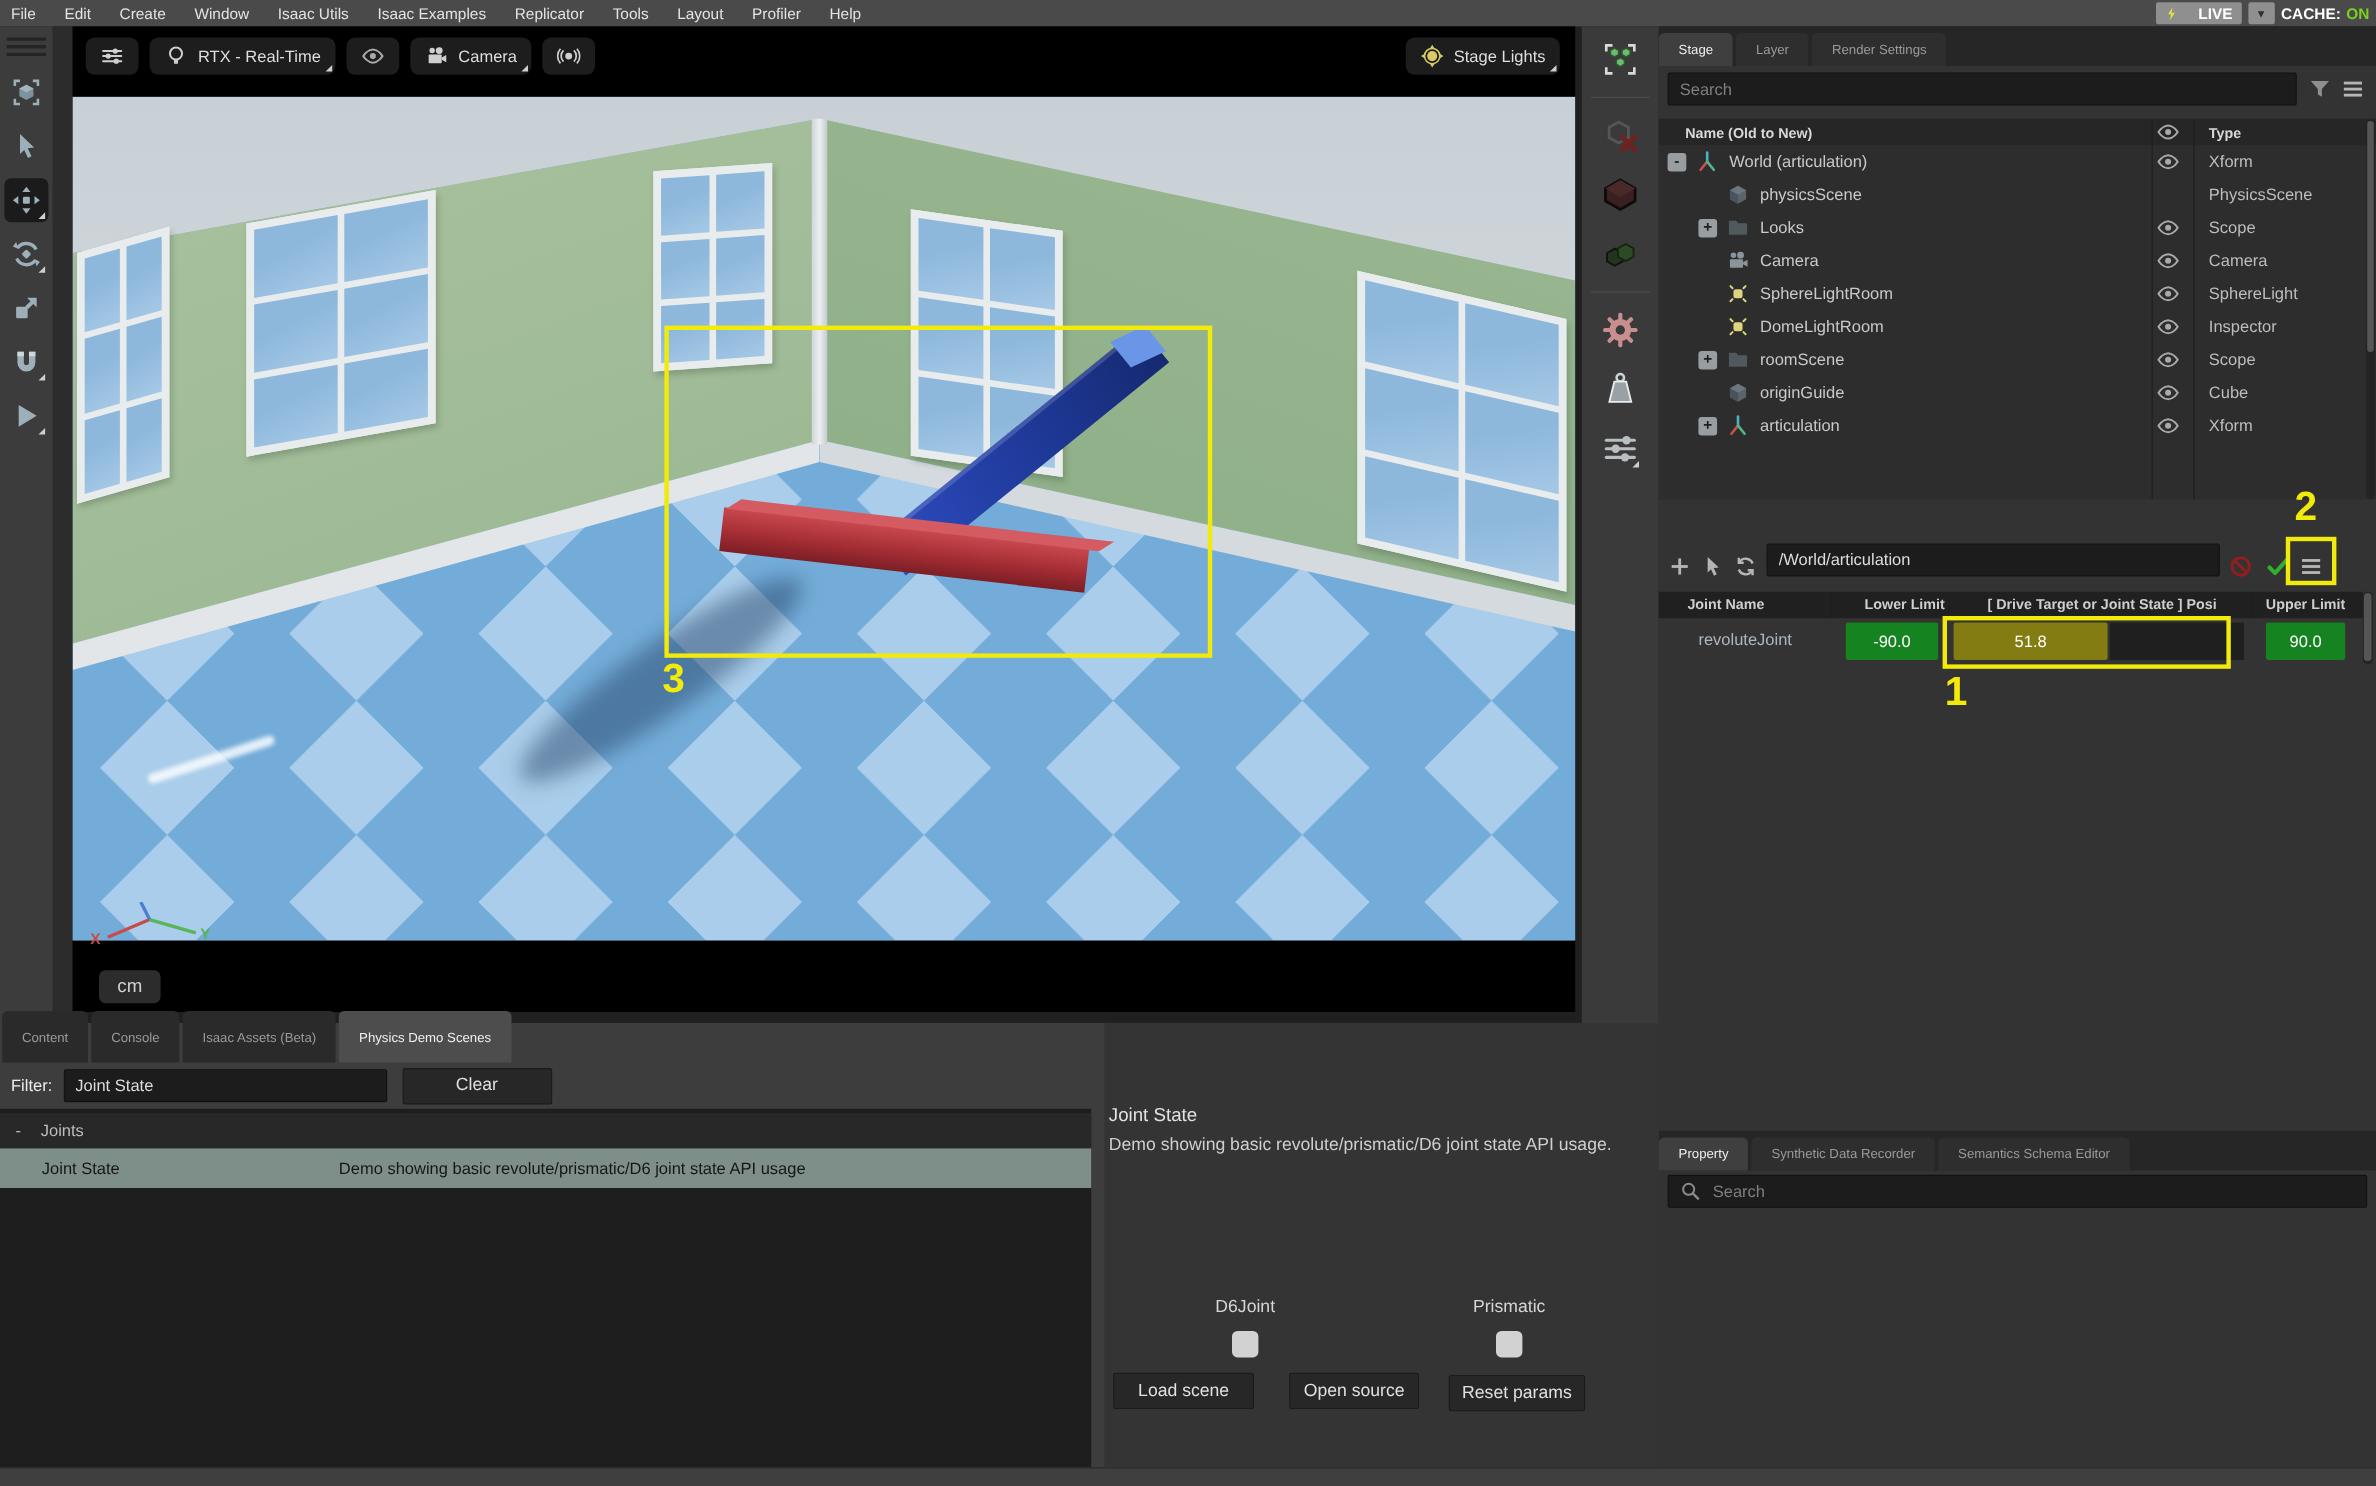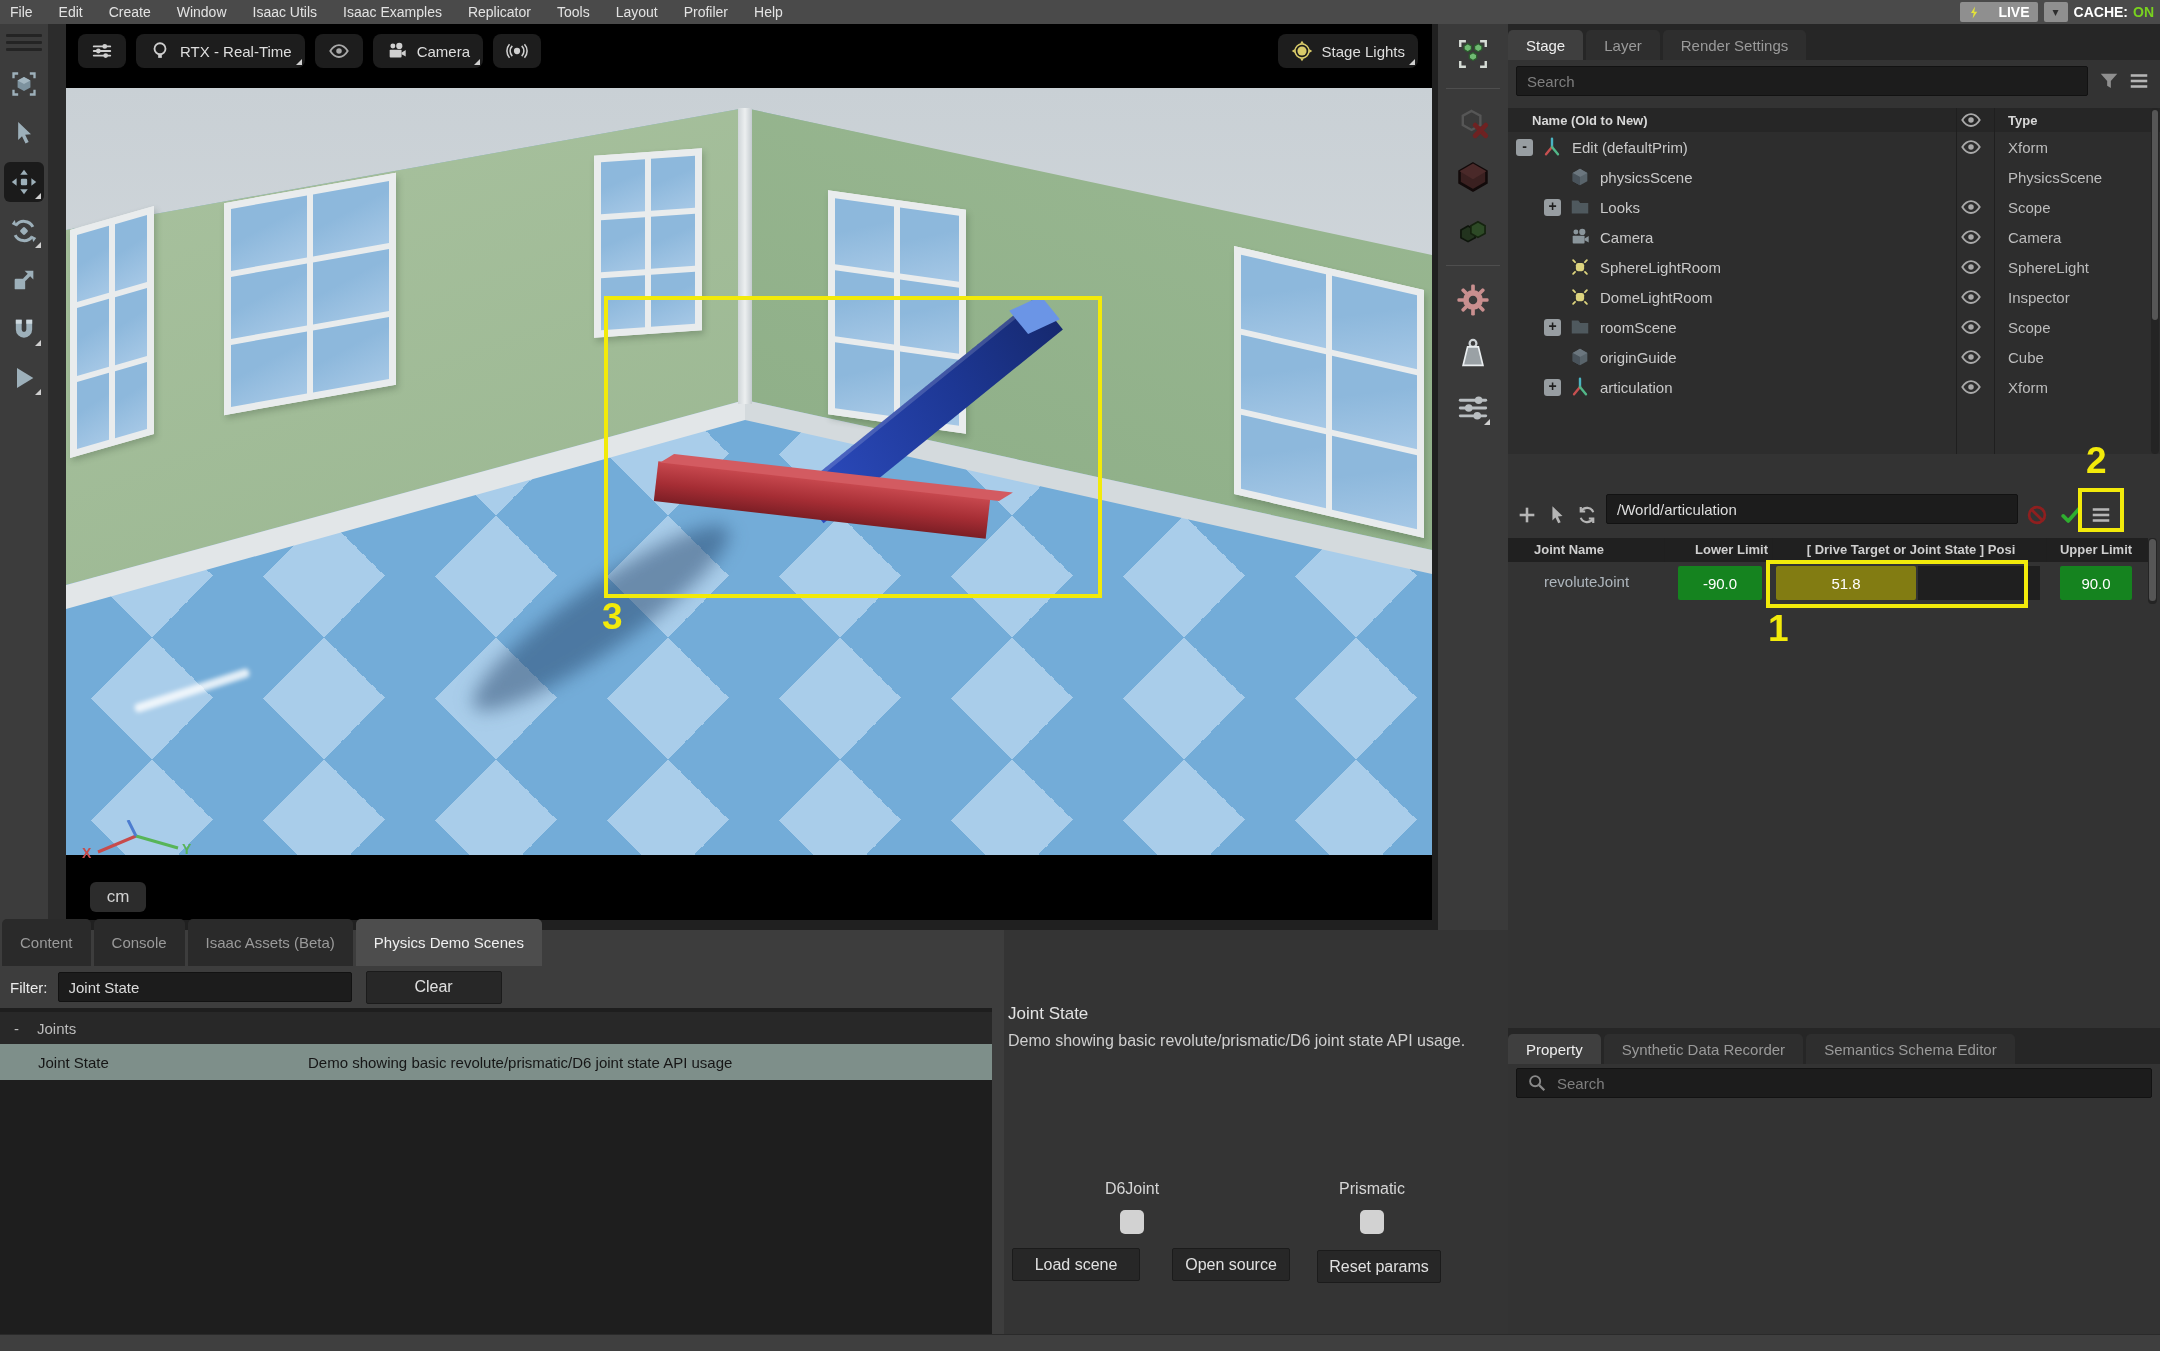--- a/index.html
+++ b/index.html
@@ -78,21 +78,21 @@
   #units-badge{position:absolute;left:24px;top:858px;width:56px;height:30px;background:#2c2c2c;border-radius:6px;
     color:#d2d2d2;font-size:17px;display:flex;align-items:center;justify-content:center;z-index:6;}
   
   #phys-toolbar{position:absolute;left:1438px;top:24px;width:70px;height:906px;background:#3a3a3a;
     display:flex;flex-direction:column;align-items:center;gap:14px;padding-top:10px;}
   #phys-toolbar .tool svg{width:34px;height:34px;}
   .vdiv{width:54px;height:1px;background:#4e4e4e;}
   
   #right-panel{position:absolute;left:1508px;top:24px;width:652px;height:1310px;background:var(--panel);}
   .tabbar{position:absolute;left:0;width:100%;height:36px;background:#262626;display:flex;align-items:flex-end;}
-  .tab{height:30px;display:flex;align-items:center;padding:0 18px;font-size:15px;color:var(--txt-dim);
+  .tab{height:30px;display:flex;align-items:center;padding:0 18px;font-size:12px;color:var(--txt-dim);
     background:#2e2e2e;border-radius:5px 5px 0 0;margin-right:3px;white-space:nowrap;}
   .tab.active{background:#3f3f3f;color:#eee;}
   .search-wrap{position:absolute;display:flex;align-items:center;}
   .tfield{background:var(--input);border:1px solid #121212;color:#ddd;font-size:15px;height:30px;
     padding:0 10px;border-radius:2px;font-family:inherit;}
   .tfield::placeholder{color:#7f7f7f;}
   #stage-tree-wrap{position:absolute;left:0;top:84px;width:652px;height:346px;background:#2d2d2d;}
   #tree-header{position:absolute;left:0;top:0;width:100%;height:24px;background:#262626;color:#d8d8d8;
     font-size:13px;font-weight:bold;display:flex;align-items:center;}
   #stage-tree{position:absolute;left:0;top:24px;width:100%;}
@@ -504,21 +504,21 @@
           <div class="tree-row">
             <span style="width: 8px; flex: 0 0 auto;"></span>
             <span class="twisty">-</span>
             <span class="ic tree-ic">
               <svg viewBox="0 0 24 24" stroke-width="2.6" stroke-linecap="round" fill="none">
                 <line x1="12" y1="12" x2="12" y2="3" stroke="#4ab4c2"></line>
                 <line x1="12" y1="12" x2="5.5" y2="20" stroke="#c65050"></line>
                 <line x1="12" y1="12" x2="18.5" y2="20" stroke="#52b788"></line>
               </svg>
             </span>
-            <span class="tree-label">Edit (defaultPrim)</span>
+            <span class="tree-label">World (articulation)</span>
             <span class="ic eye-cell">
               <svg viewBox="0 0 24 24">
                 <path d="M12 5.5C6.5 5.5 2.5 12 2.5 12s4 6.5 9.5 6.5 9.5-6.5 9.5-6.5-4-6.5-9.5-6.5z" fill="none" stroke="#a9a9a9" stroke-width="2"></path>
                 <circle cx="12" cy="12" r="3" fill="#a9a9a9"></circle>
               </svg>
             </span>
             <span class="tree-type">Xform</span>
           </div>
           <div class="tree-row">
             <span style="width: 36px; flex: 0 0 auto;"></span>

